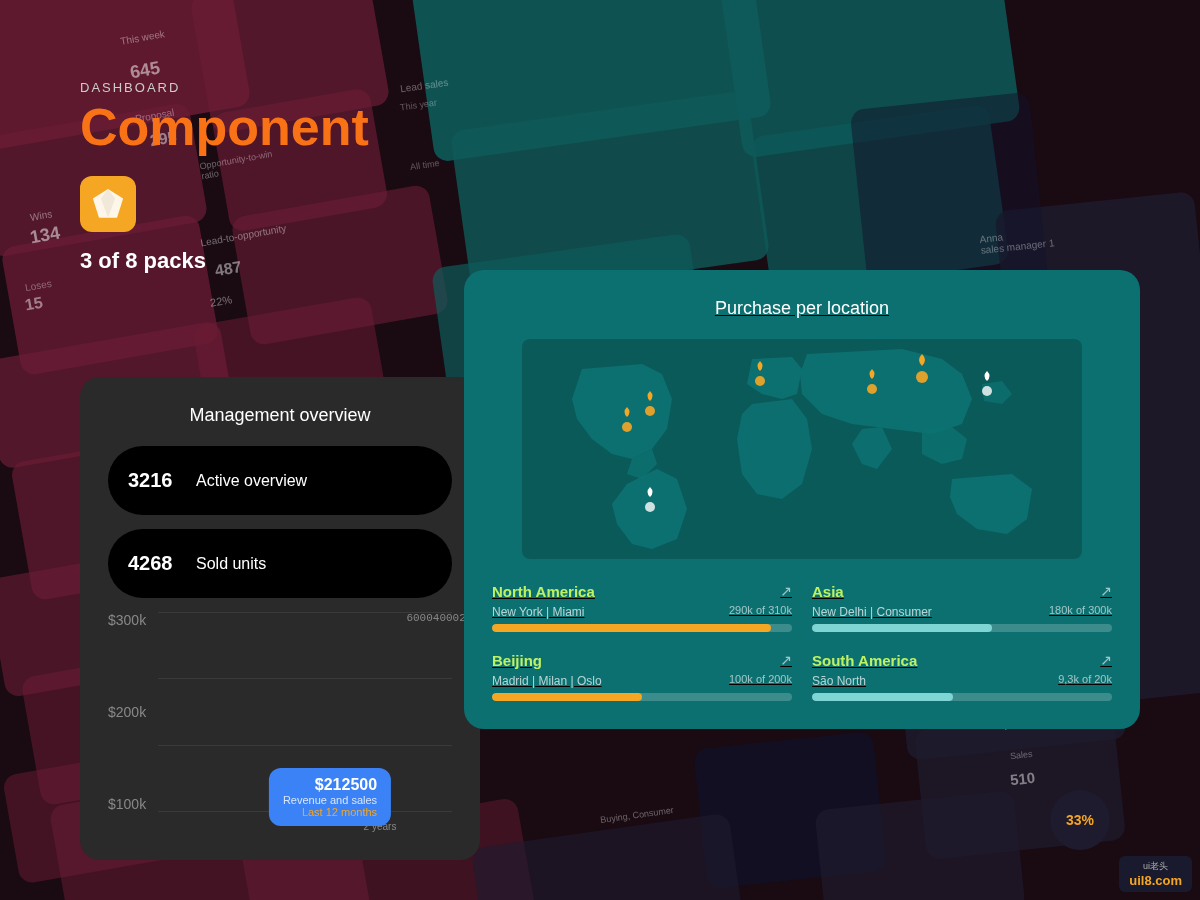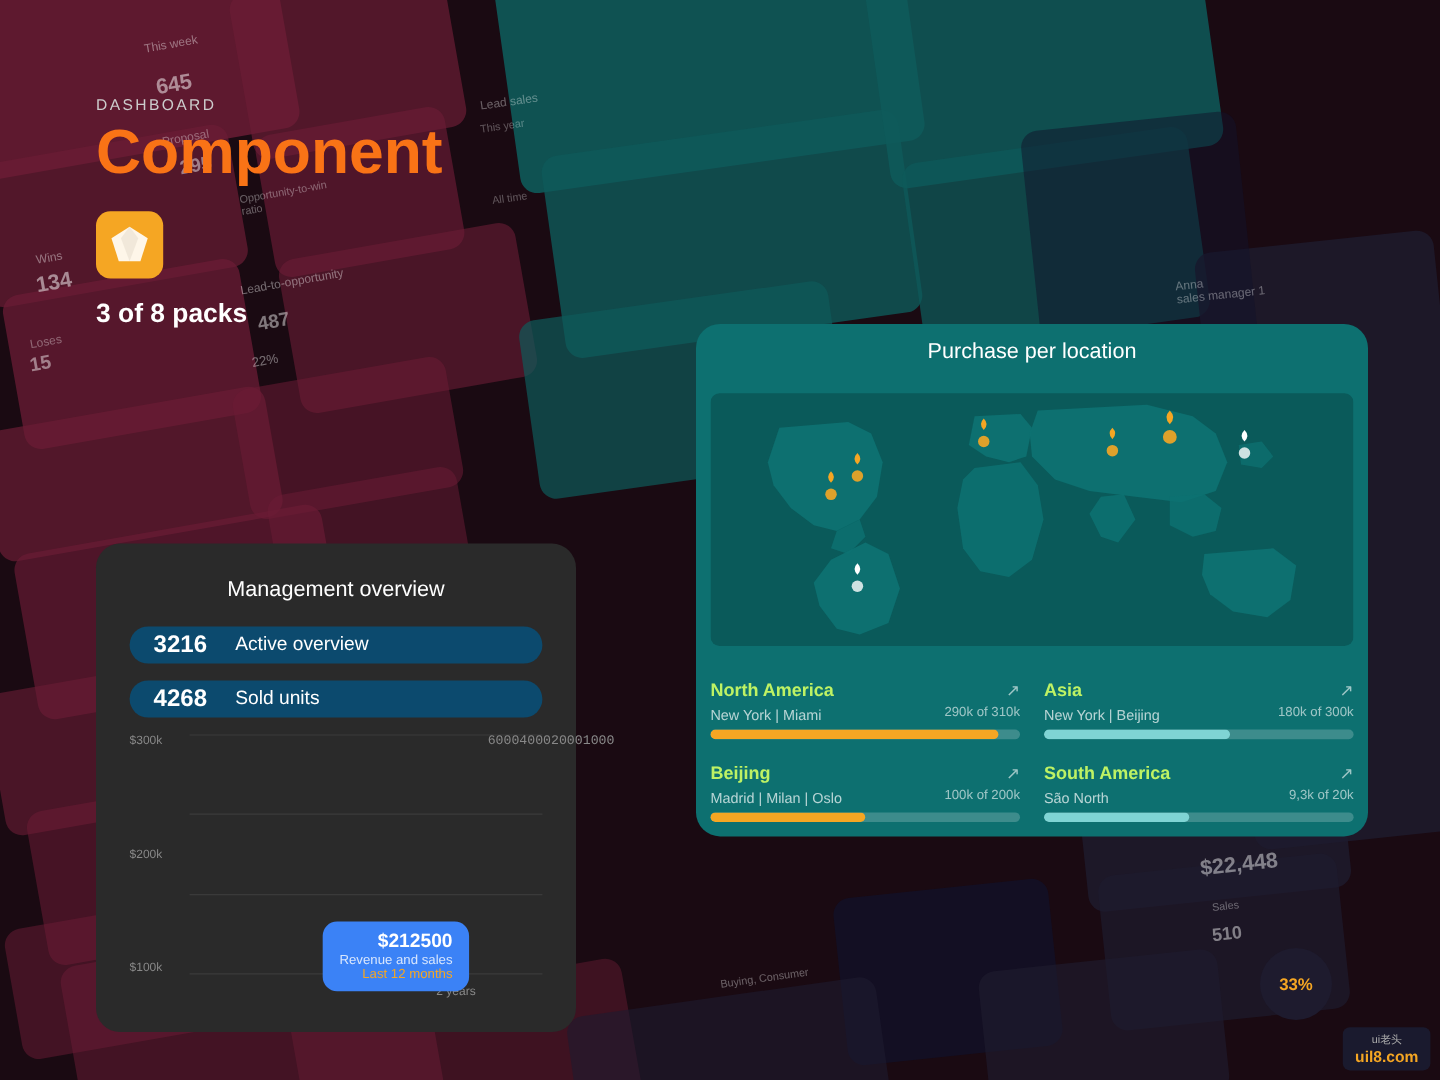--- a/index.html
+++ b/index.html
@@ -75,23 +75,23 @@
       color: #fff;
       font-size: 18px;
       font-weight: 500;
       text-align: center;
       margin-bottom: 20px;
     }
 
     .metric-pill {
       display: flex;
       align-items: center;
-      background: #0c4a6e;
+      background: #000000;
       border-radius: 50px;
-      padding: 4px 20px;
+      padding: 23px 20px;
       margin-bottom: 14px;
       gap: 16px;
     }
 
     .metric-pill-number {
       color: #fff;
       font-size: 20px;
       font-weight: 700;
       min-width: 52px;
     }
@@ -118,21 +118,21 @@
       top: 0;
       bottom: 0;
       display: flex;
       flex-direction: column;
       justify-content: space-between;
       padding-bottom: 20px;
     }
 
     .y-label {
       color: #888;
-      font-size: 10px;
+      font-size: 14px;
     }
 
     .chart-bars {
       margin-left: 50px;
       flex: 1;
       display: flex;
       align-items: flex-end;
       gap: 6px;
       height: 100%;
       position: relative;
@@ -228,25 +228,26 @@
     .right-label {
       color: #888;
       font-size: 11px;
     }
 
     
     .purchase-card {
       position: absolute;
       top: 270px;
       right: 60px;
-      width: 560px;
+      width: 676px;
       background: #0d7070;
       border-radius: 20px;
-      padding: 12px;
+      padding: 28px;
       z-index: 20;
+      text-decoration: underline;
     }
 
     .purchase-title {
       color: #fff;
       font-size: 18px;
       font-weight: 500;
       text-align: center;
       margin-bottom: 20px;
     }
 
@@ -601,21 +602,21 @@
         <div class="progress-bar-fill fill-gold" style="width:93%;"></div>
       </div>
     </div>
 
     <div class="location-item">
       <div class="location-header">
         <span class="location-name">Asia</span>
         <span class="location-arrow">↗</span>
       </div>
       <div style="display:flex;justify-content:space-between;align-items:center;">
-        <span class="location-cities">New York | Beijing</span>
+        <span class="location-cities">New Delhi | Consumer</span>
         <span class="location-value">180k of 300k</span>
       </div>
       <div class="progress-bar-bg">
         <div class="progress-bar-fill fill-teal" style="width:60%;"></div>
       </div>
     </div>
 
     <div class="location-item">
       <div class="location-header">
         <span class="location-name">Beijing</span>

